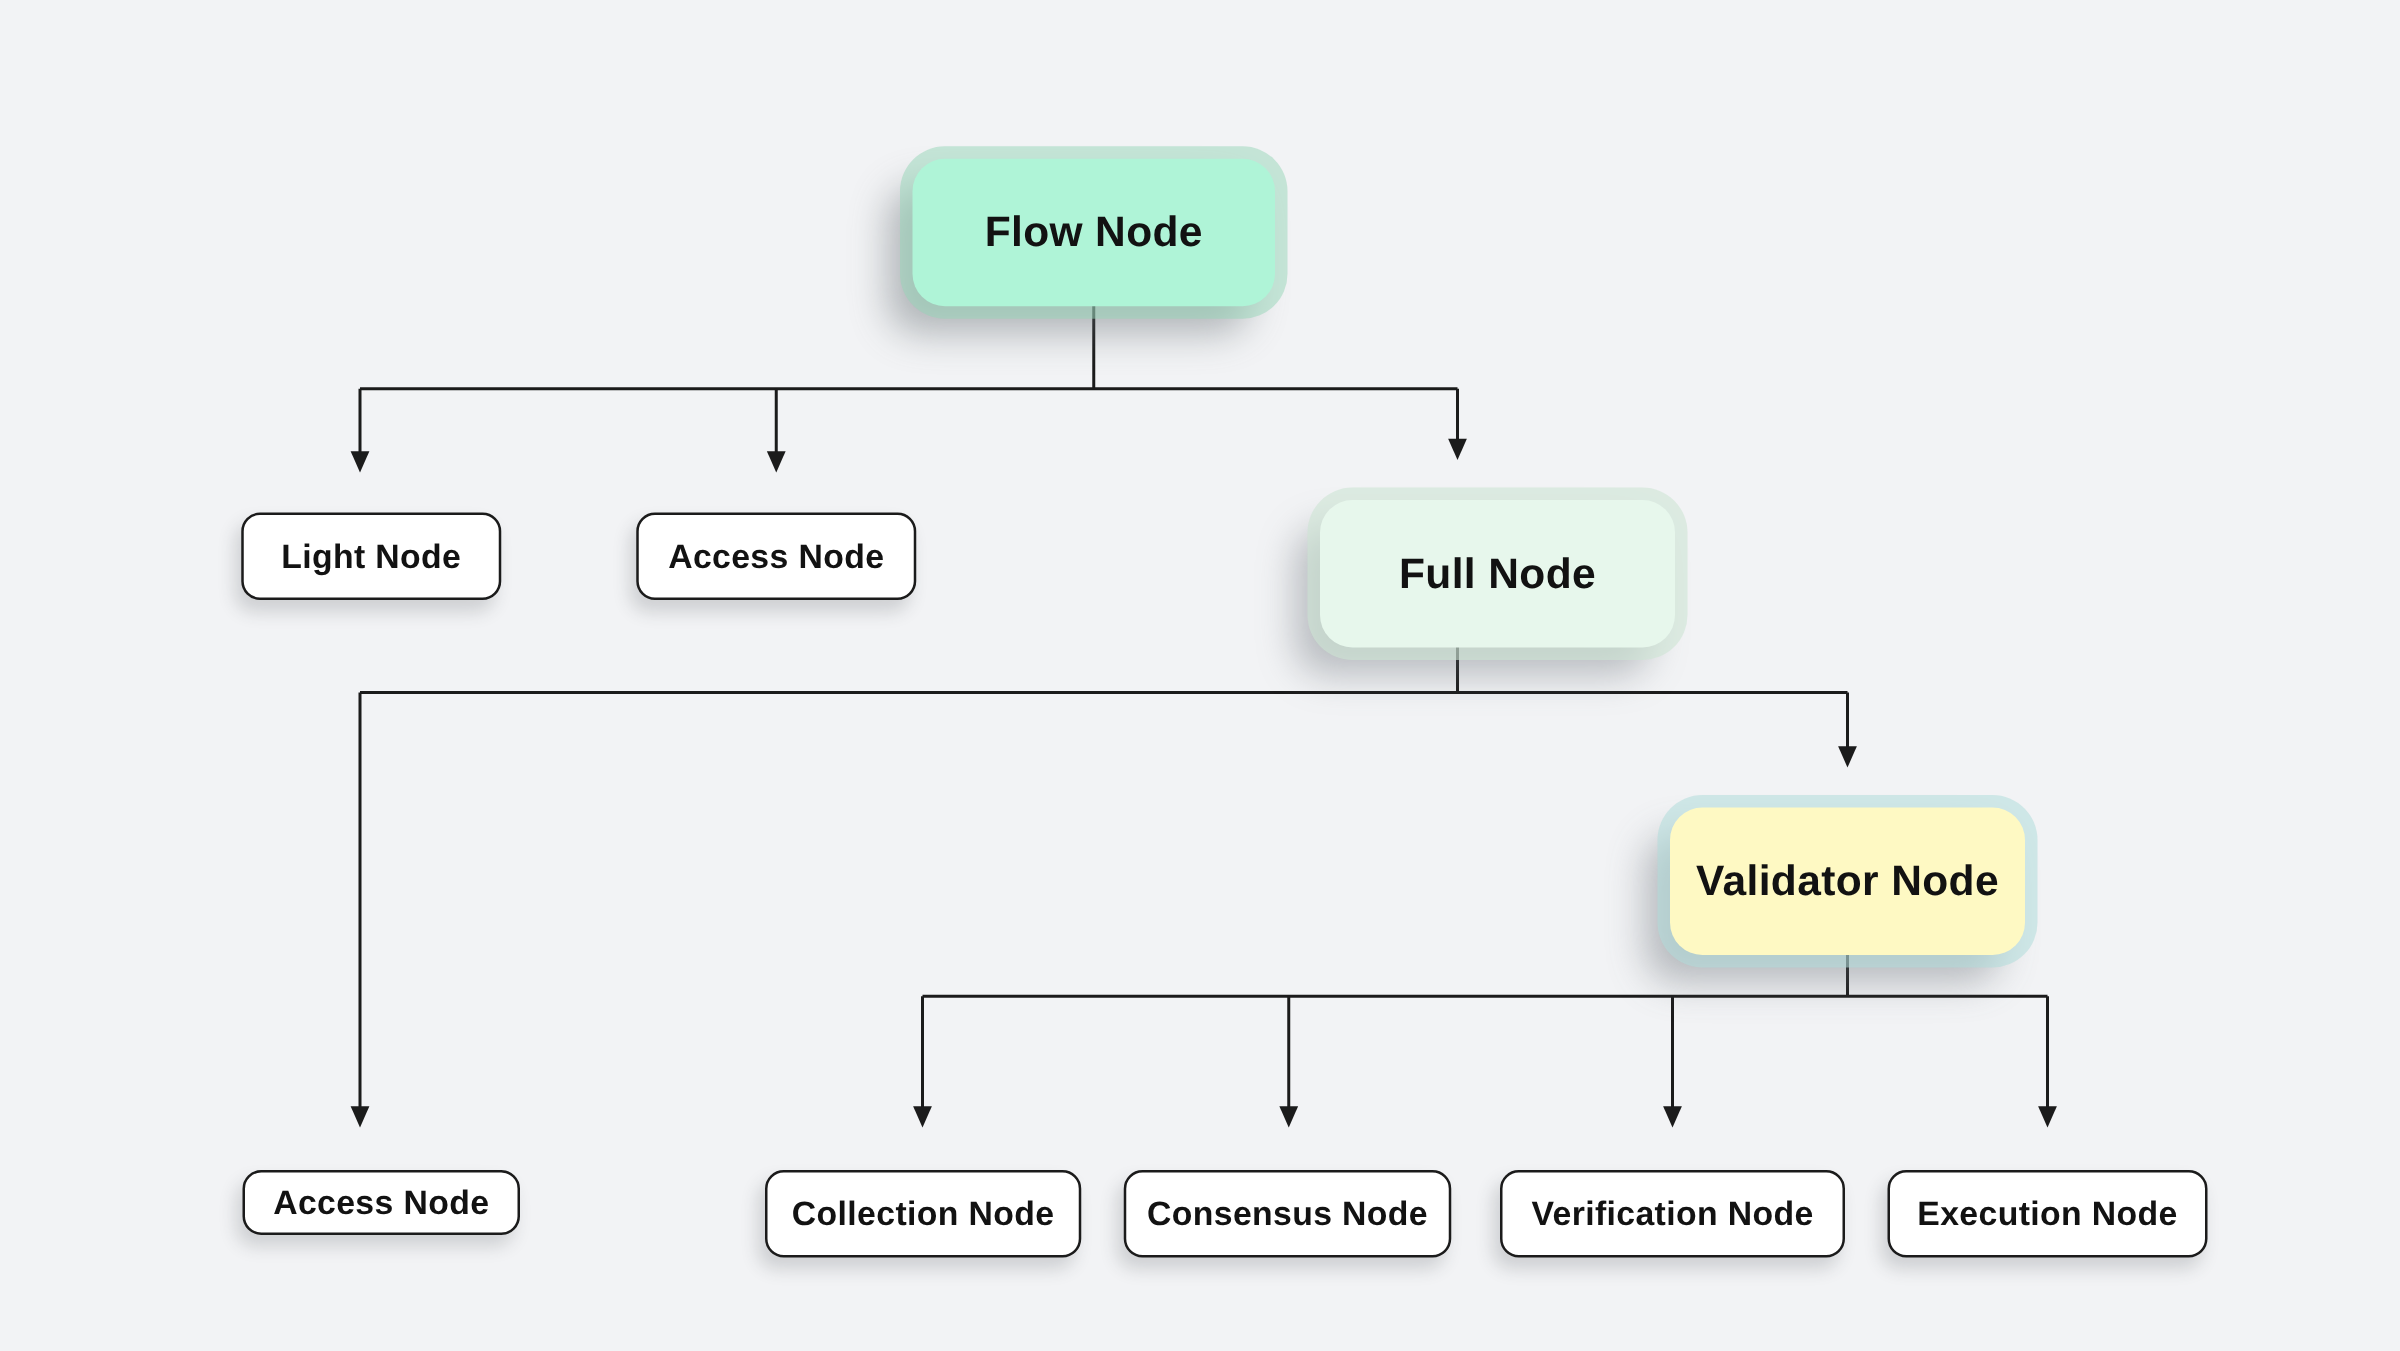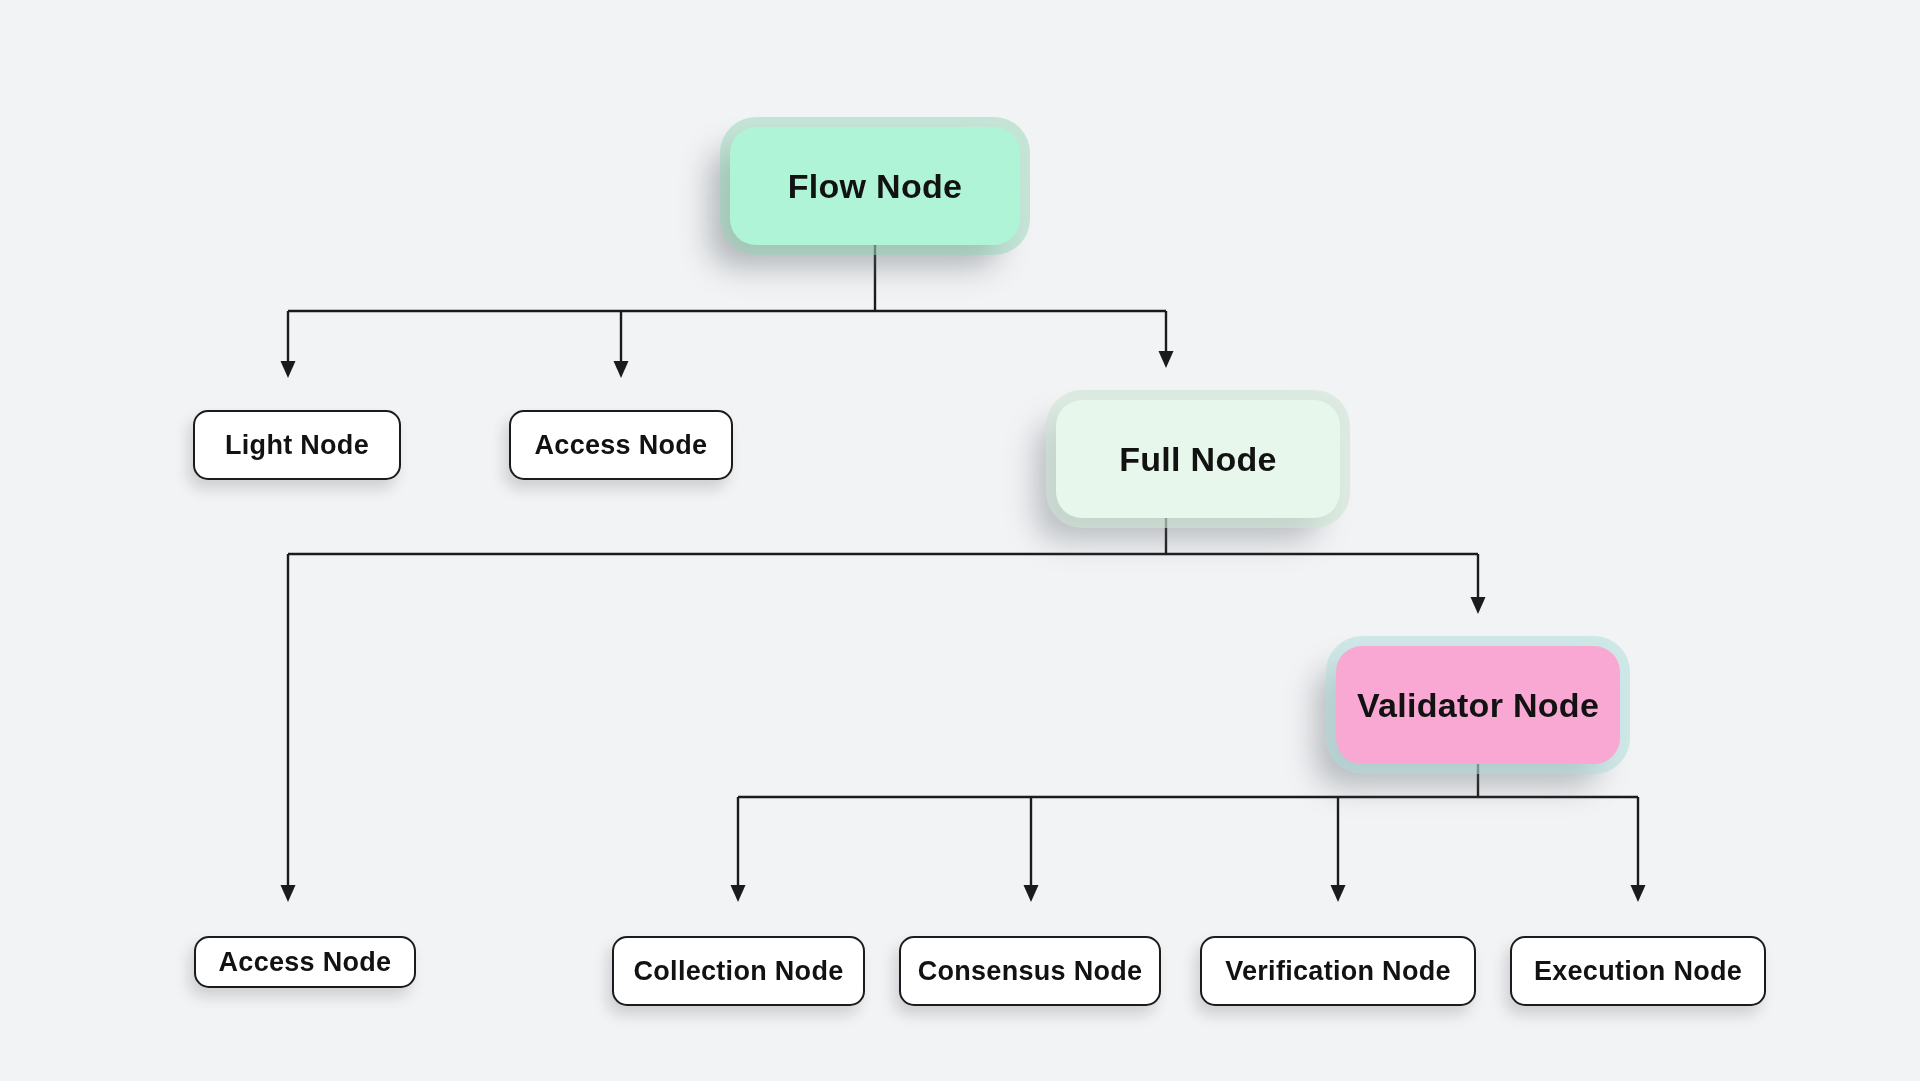--- a/index.html
+++ b/index.html
@@ -120,21 +120,21 @@
   </div>
 
   <div class="node leaf" id="n-archive">
     <span>Access Node</span>
   </div>
 
   <div class="node big" id="n-full" style="background-color: rgb(231, 247, 236);">
     <span>Full Node</span>
   </div>
 
-  <div class="node big" id="n-validator" style="background-color: #f9a8d4;">
+  <div class="node big" id="n-validator" style="background-color: #fef9c3;">
     <span>Validator Node</span>
   </div>
 
   <div class="node leaf" id="n-access">
     <span>Access Node</span>
   </div>
 
   <div class="node leaf" id="n-collection">
     <span>Collection Node</span>
   </div>

